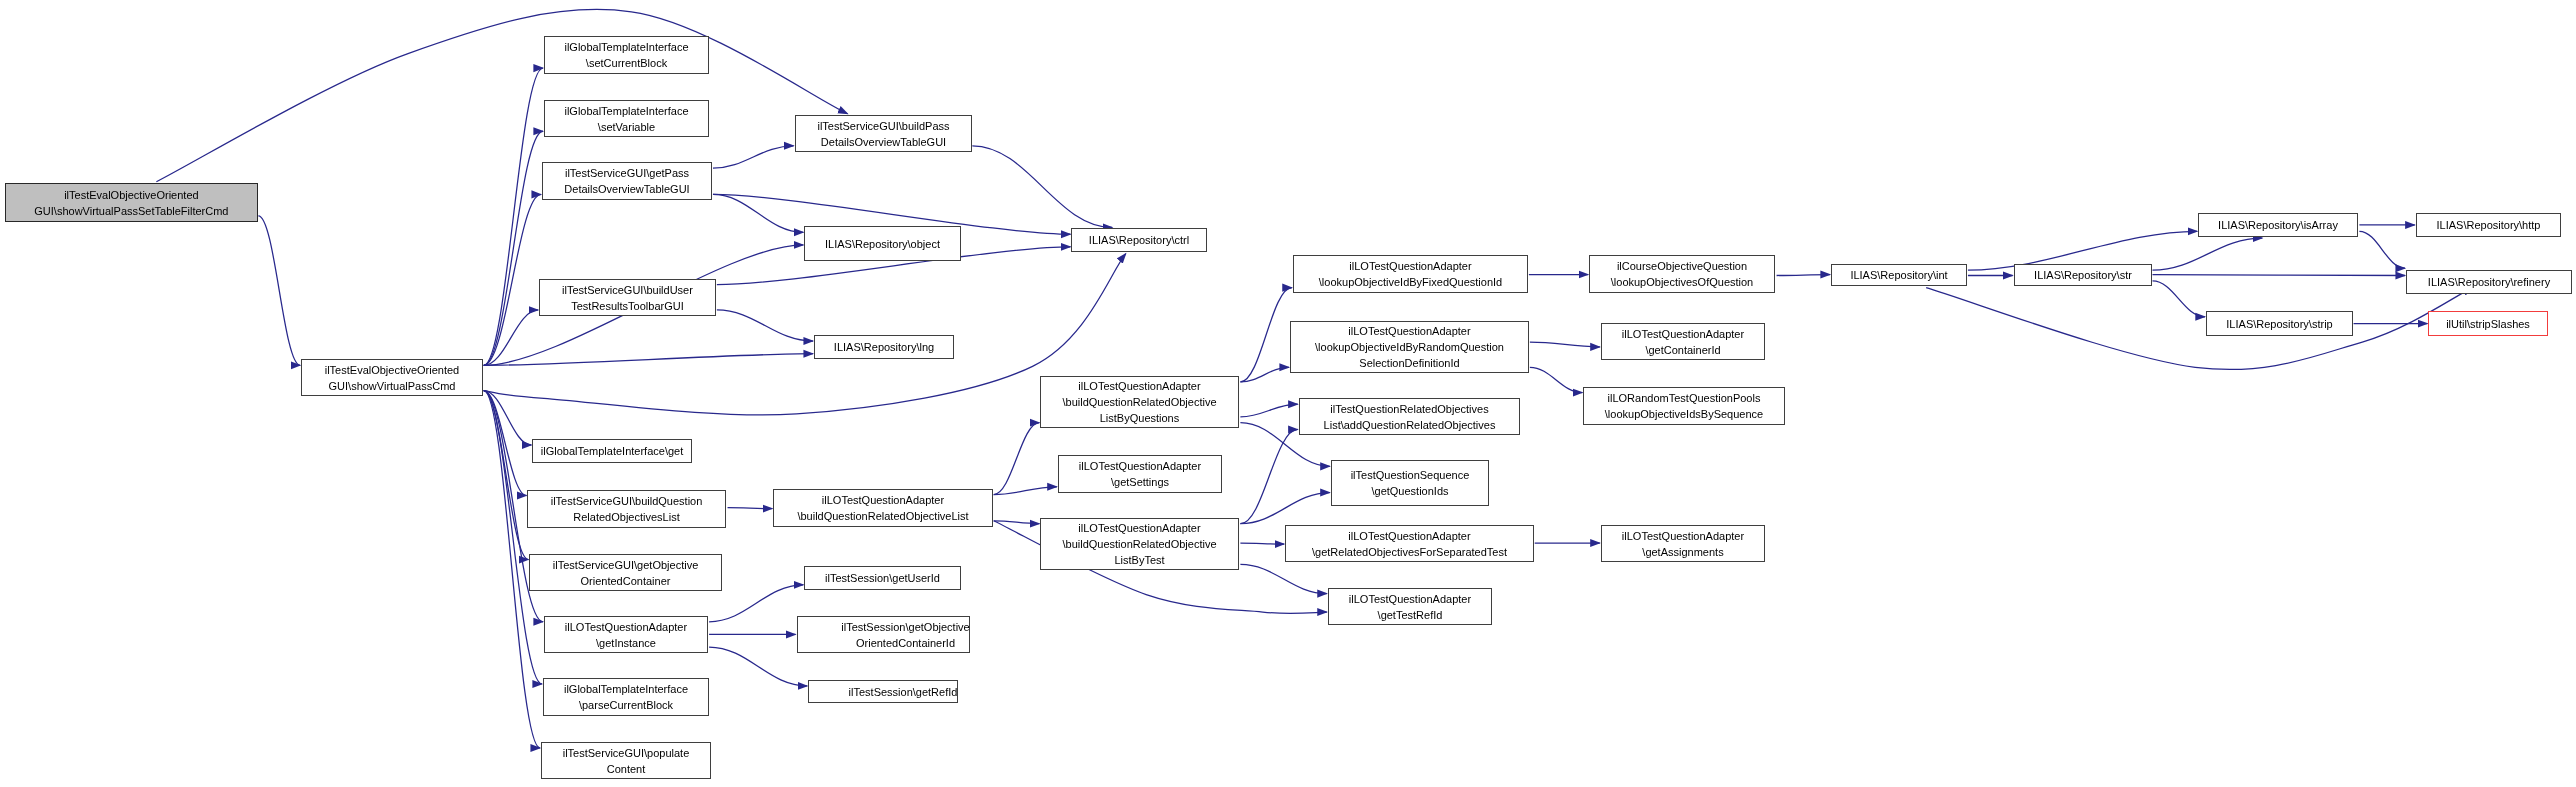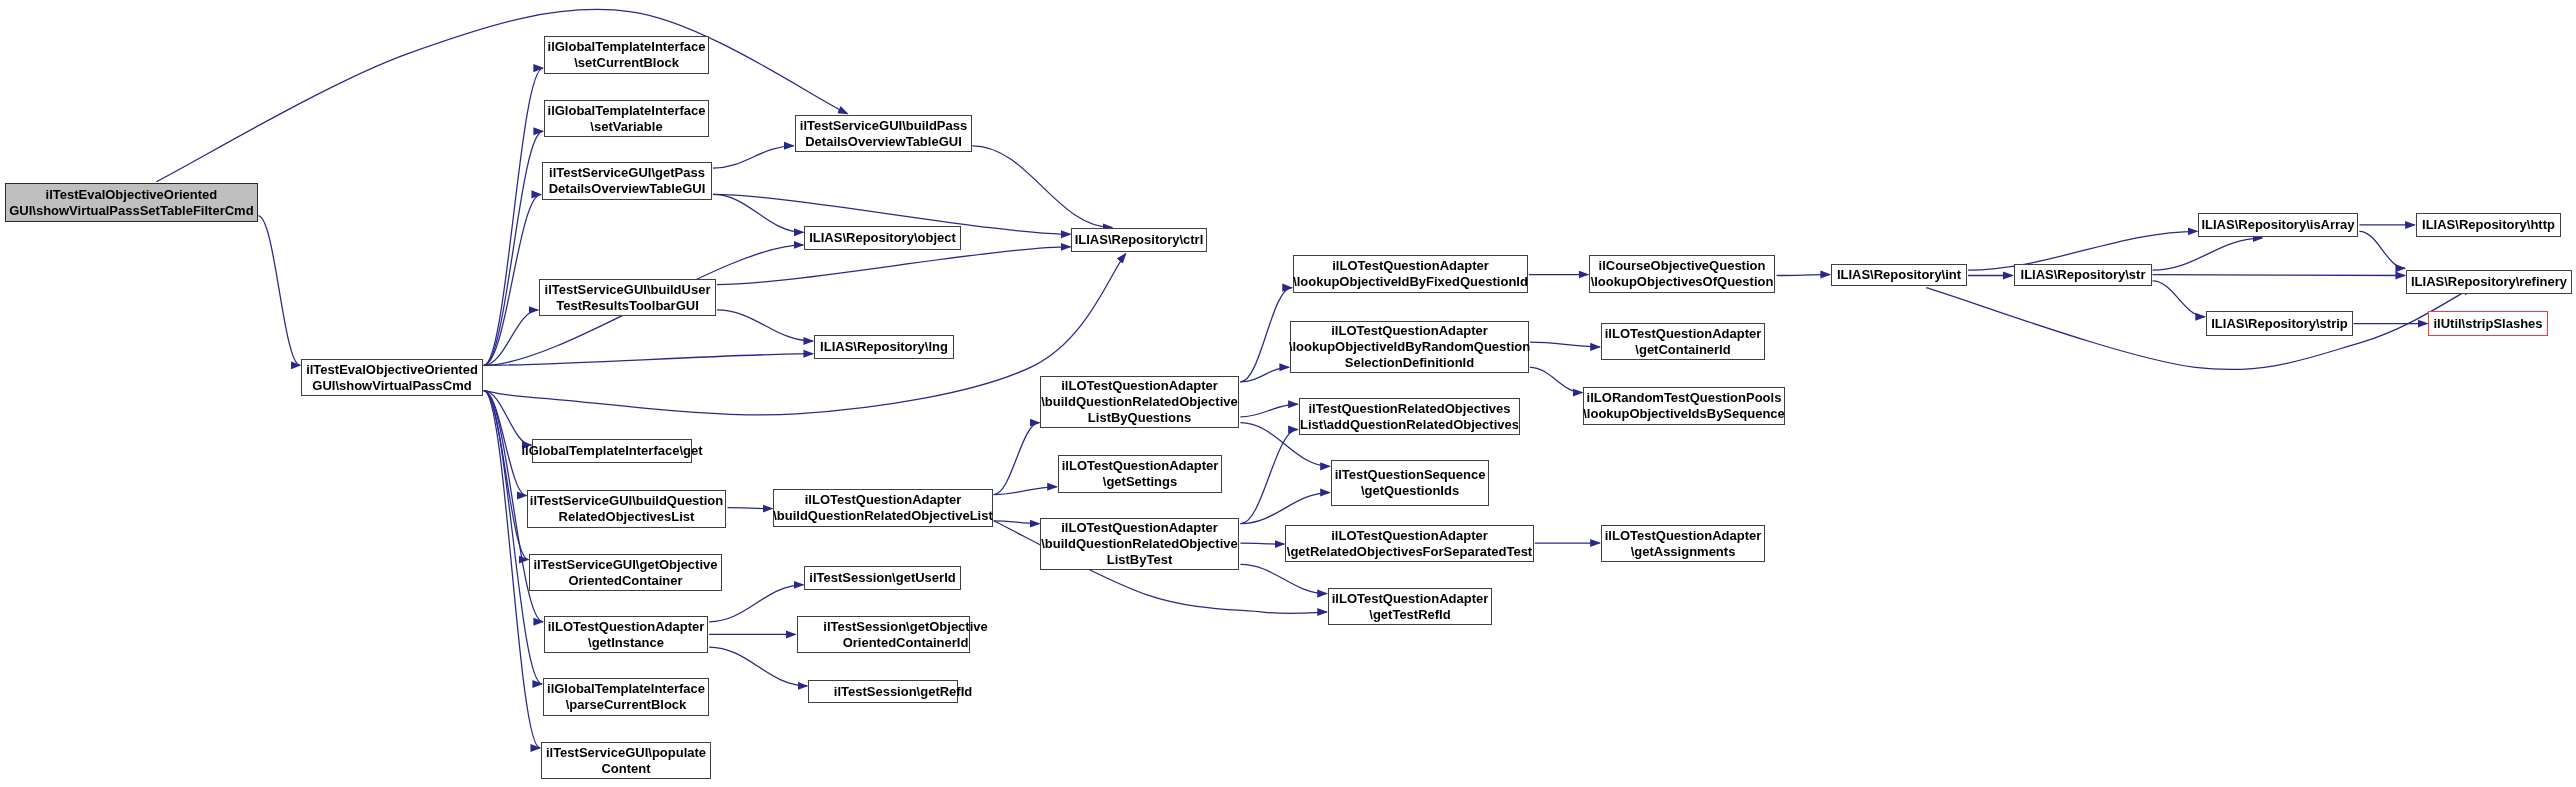--- a/index.html
+++ b/index.html
@@ -1,22 +1,22 @@
 <!DOCTYPE html>
 <html><head>
 <meta charset="utf-8">
 <style>
   html,body{margin:0;padding:0;background:#ffffff;}
   #canvas{position:relative;width:2576px;height:788px;background:#ffffff;overflow:hidden;
           font-family:"Liberation Sans","DejaVu Sans",sans-serif;}
   #edge-layer{position:absolute;left:0;top:0;width:2576px;height:788px;}
   .node{position:absolute;box-sizing:border-box;background:#ffffff;border:1.4px solid #3f3f3f;
         display:flex;flex-direction:column;align-items:center;justify-content:center;
-        font-size:13px;line-height:16px;color:#000000;white-space:nowrap;text-align:center;
-        cursor:pointer;font-weight:bold;}
+        font-size:11px;line-height:16px;color:#000000;white-space:nowrap;text-align:center;
+        cursor:pointer;}
   .node.current{background:#bfbfbf;border:1.9px solid #282828;}
   .node.red{border:1.6px solid #f23c3c;}
   .edge{fill:none;stroke:#28288c;stroke-width:1.3px;}
 </style>
 </head>
 <body>
 
 <div id="canvas">
   <svg id="edge-layer" xmlns="http://www.w3.org/2000/svg" width="2576" height="788" viewBox="0 0 2652 811">
     <defs>
@@ -123,21 +123,21 @@
         <div>\parseCurrentBlock</div>
       </div>
       <div class="node" style="left: 541px; top: 742px; width: 170px; height: 37px;">
         <div>ilTestServiceGUI\populate</div>
         <div>Content</div>
       </div>
       <div class="node" style="left: 795px; top: 115px; width: 177px; height: 37px;">
         <div>ilTestServiceGUI\buildPass</div>
         <div>DetailsOverviewTableGUI</div>
       </div>
-      <div class="node" style="left: 804px; top: 226px; width: 157px; height: 24px;">
+      <div class="node" style="left: 804px; top: 226px; width: 157px; height: 35px;">
         <div>ILIAS\Repository\object</div>
       </div>
       <div class="node" style="left: 814px; top: 335px; width: 140px; height: 24px;">
         <div>ILIAS\Repository\lng</div>
       </div>
       <div class="node" style="left: 1071px; top: 228px; width: 136px; height: 24px;">
         <div>ILIAS\Repository\ctrl</div>
       </div>
       <div class="node" style="left: 773px; top: 489px; width: 220px; height: 38px;">
         <div>ilLOTestQuestionAdapter</div>

